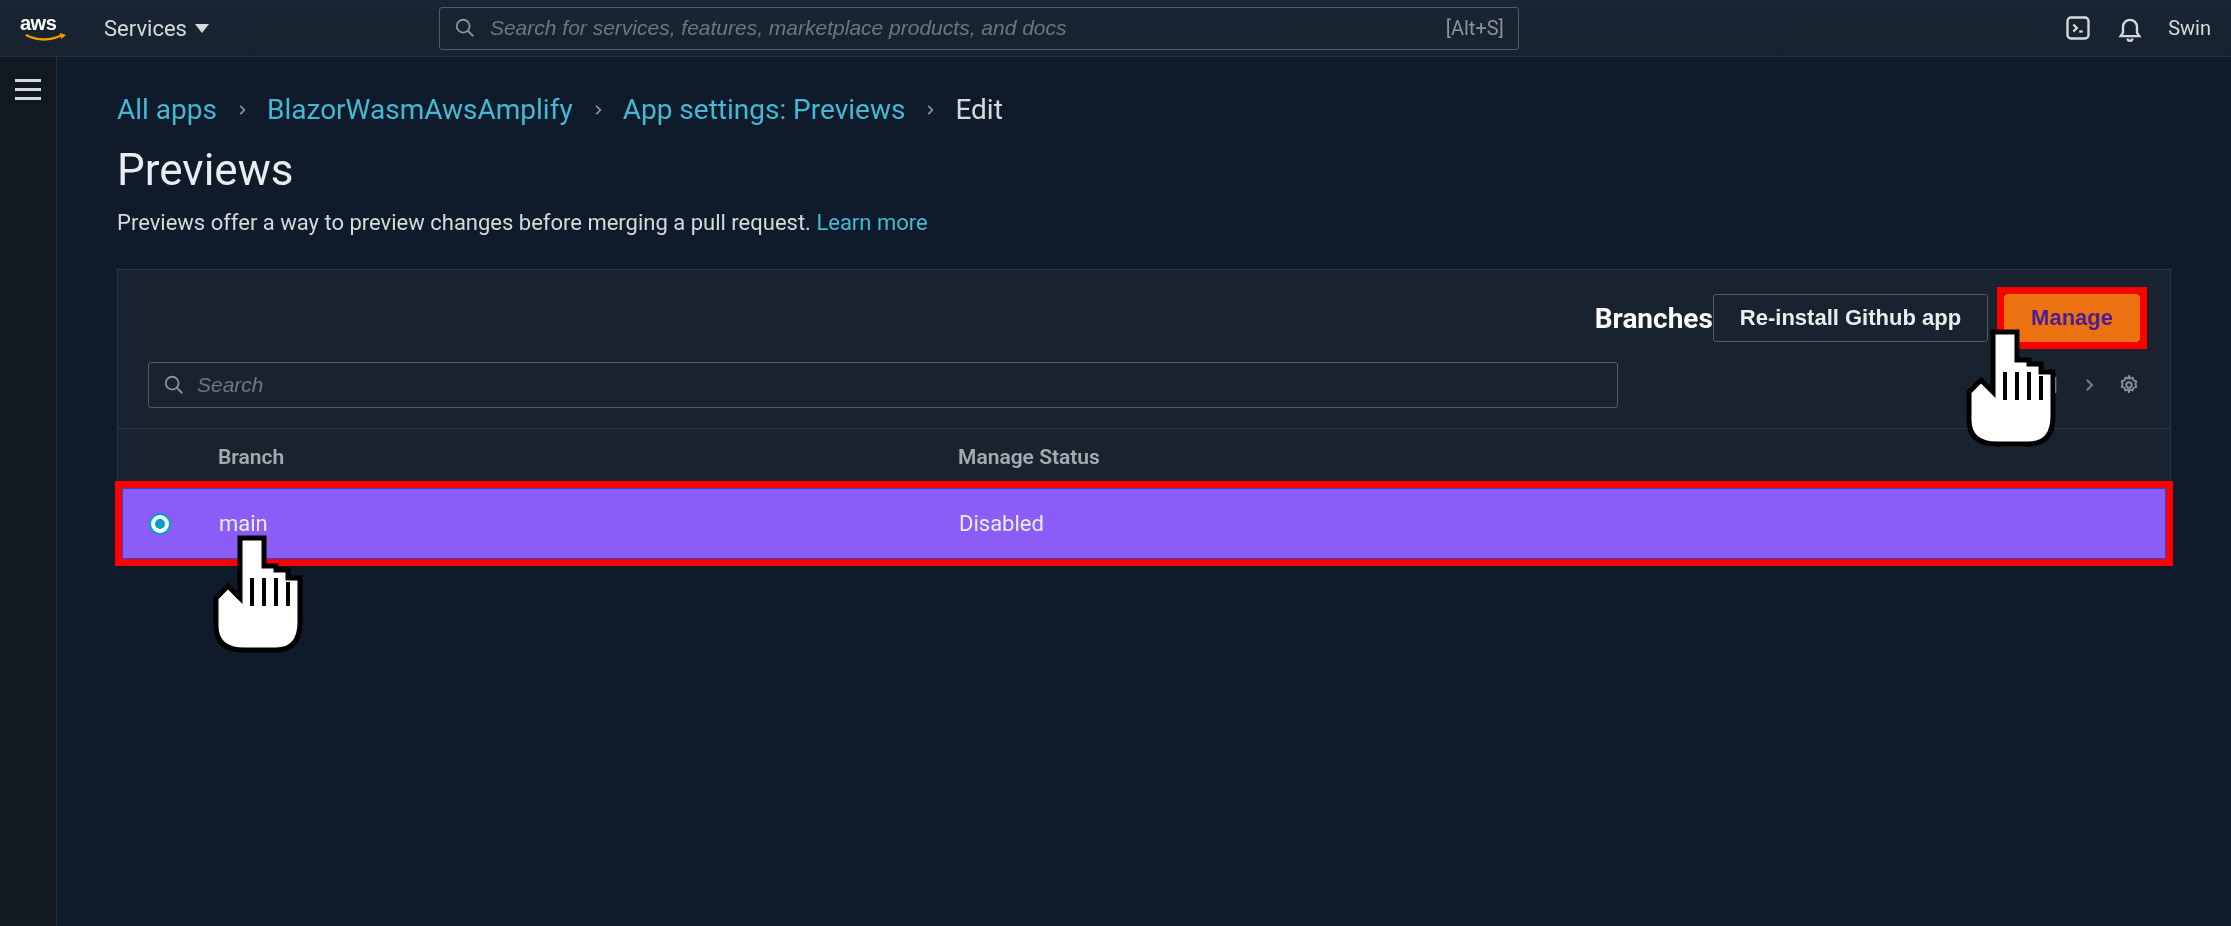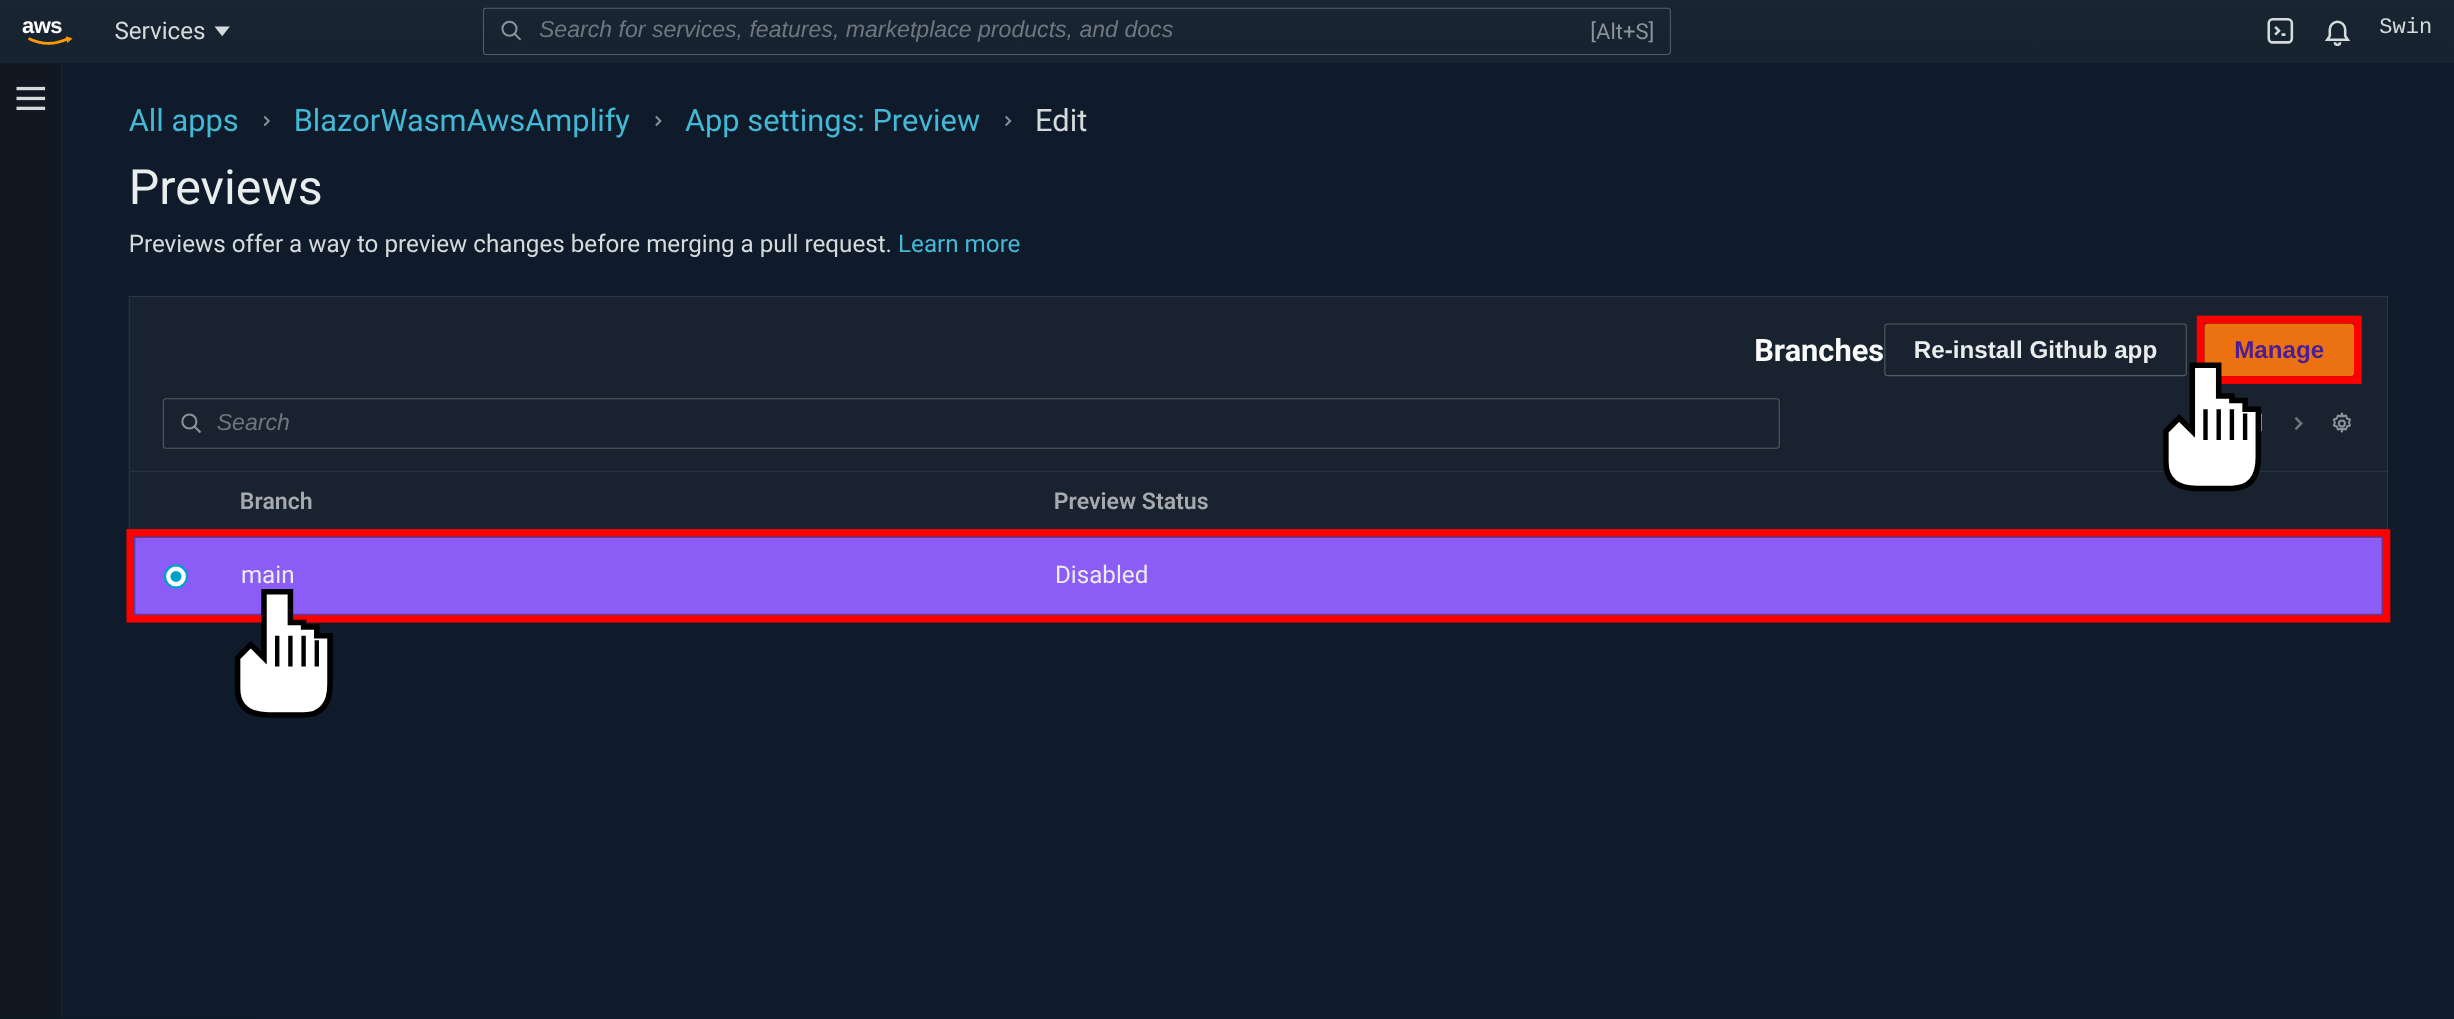--- a/index.html
+++ b/index.html
@@ -77,22 +77,22 @@
       font-style: italic;
     }
     .shortcut {
       font-size: 20px;
       color: #8b939a;
       font-style: normal;
     }
     .topbar-right {
       margin-left: auto;
       display: flex;
+      align-items: center;
       gap: 24px;
-      font-family: Liberation Mono, monospace;
     }
     .icon-btn {
       color: #d5dbdb;
       cursor: pointer;
     }
     .user-name {
       font-size: 20px;
       color: #d5dbdb;
     }
 
@@ -361,21 +361,21 @@
         <svg width="14" height="14" viewBox="0 0 24 24" fill="none" stroke="#8b939a" stroke-width="3">
             <polyline points="9,5 16,12 9,19"></polyline>
           </svg>
       </span>
       <a>BlazorWasmAwsAmplify</a>
       <span class="sep">
         <svg width="14" height="14" viewBox="0 0 24 24" fill="none" stroke="#8b939a" stroke-width="3">
             <polyline points="9,5 16,12 9,19"></polyline>
           </svg>
       </span>
-      <a>App settings: Preview</a>
+      <a>App settings: Previews</a>
       <span class="sep">
         <svg width="14" height="14" viewBox="0 0 24 24" fill="none" stroke="#8b939a" stroke-width="3">
             <polyline points="9,5 16,12 9,19"></polyline>
           </svg>
       </span>
       <span class="current">Edit</span>
     </div>
 
     <h1 class="page-title">Previews</h1>
     <p class="page-desc">
@@ -427,21 +427,21 @@
               <circle cx="12" cy="12" r="3"></circle>
               <path d="M12 2l1 3 3-1 1 3 3 1-1 3 1 3-3 1-1 3-3-1-1 3-1-3-3 1-1-3-3-1 1-3-1-3 3-1 1-3 3 1z" stroke-linejoin="round"></path>
             </svg>
           </span>
         </div>
       </div>
 
       <div class="table-head">
         <div class="col-radio"></div>
         <div class="col-branch">Branch</div>
-        <div class="col-status">Preview Status</div>
+        <div class="col-status">Manage Status</div>
       </div>
 
       <div class="table-row-wrap highlight-red" style="position:relative;">
         <div class="table-row">
           <div class="col-radio">
             <div class="radio">
               <div class="dot"></div>
             </div>
           </div>
           <div class="col-branch">main</div>

